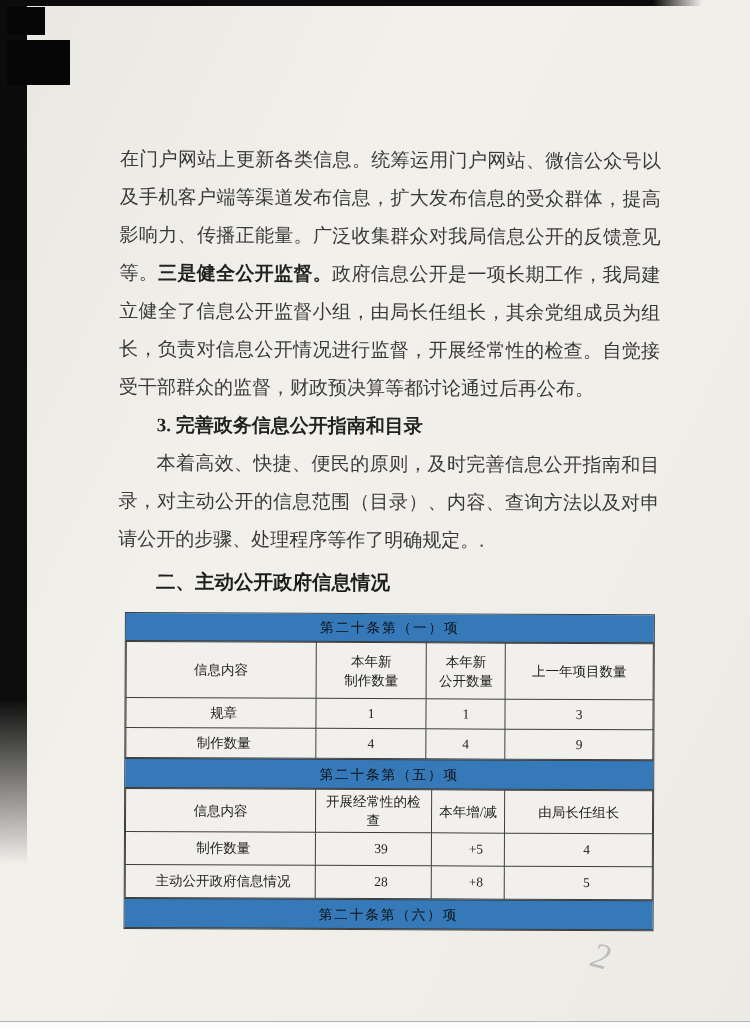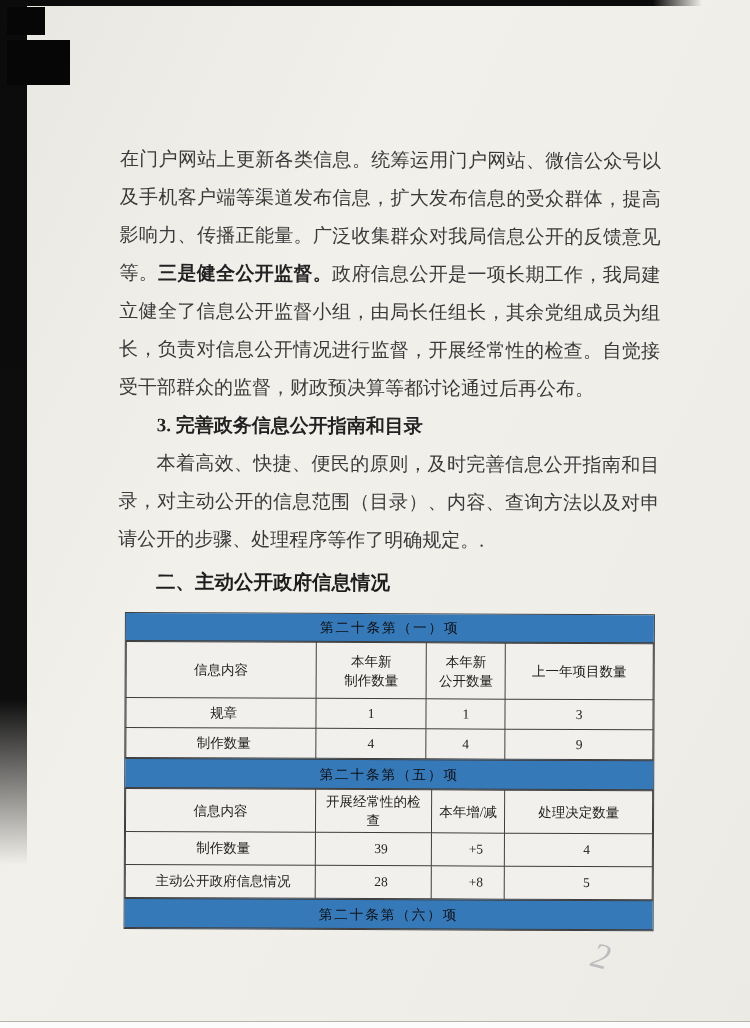--- a/index.html
+++ b/index.html
@@ -145,21 +145,21 @@
           <col style="width:36%">
             <col style="width:22%">
             <col style="width:14%">
             <col style="width:28%">
         </colgroup>
         <thead>
           <tr>
             <th>信息内容</th>
             <th>开展经常性的检查</th>
             <th>本年增/减</th>
-            <th>处理决定数量</th>
+            <th>由局长任组长</th>
           </tr>
         </thead>
         <tbody>
           <tr>
             <td class="lbl">制作数量</td>
             <td>39</td>
             <td>+5</td>
             <td>4</td>
           </tr>
           <tr>

